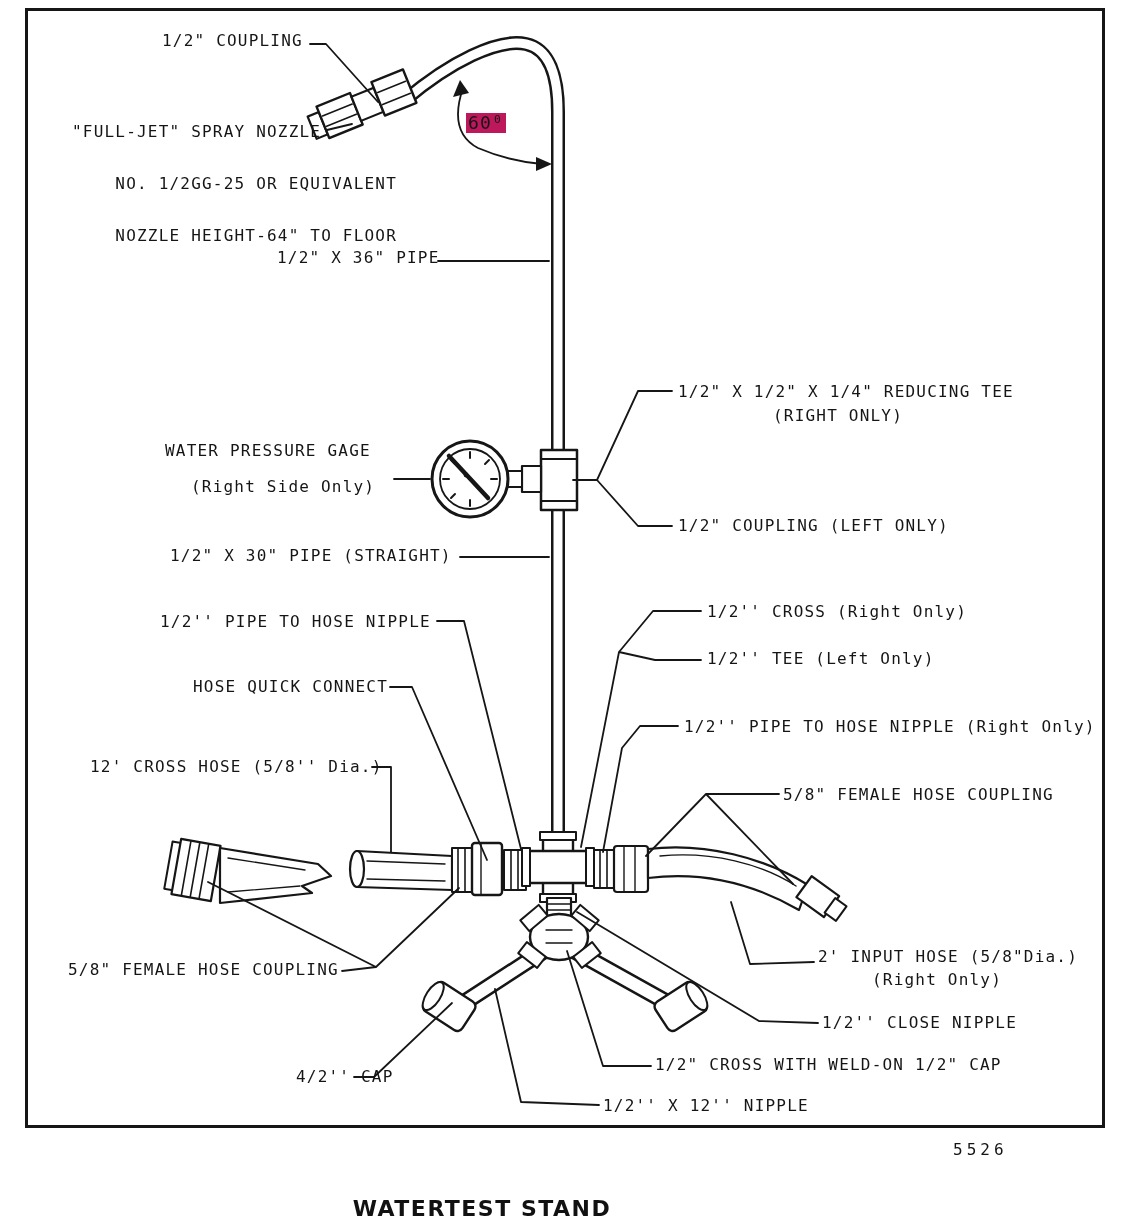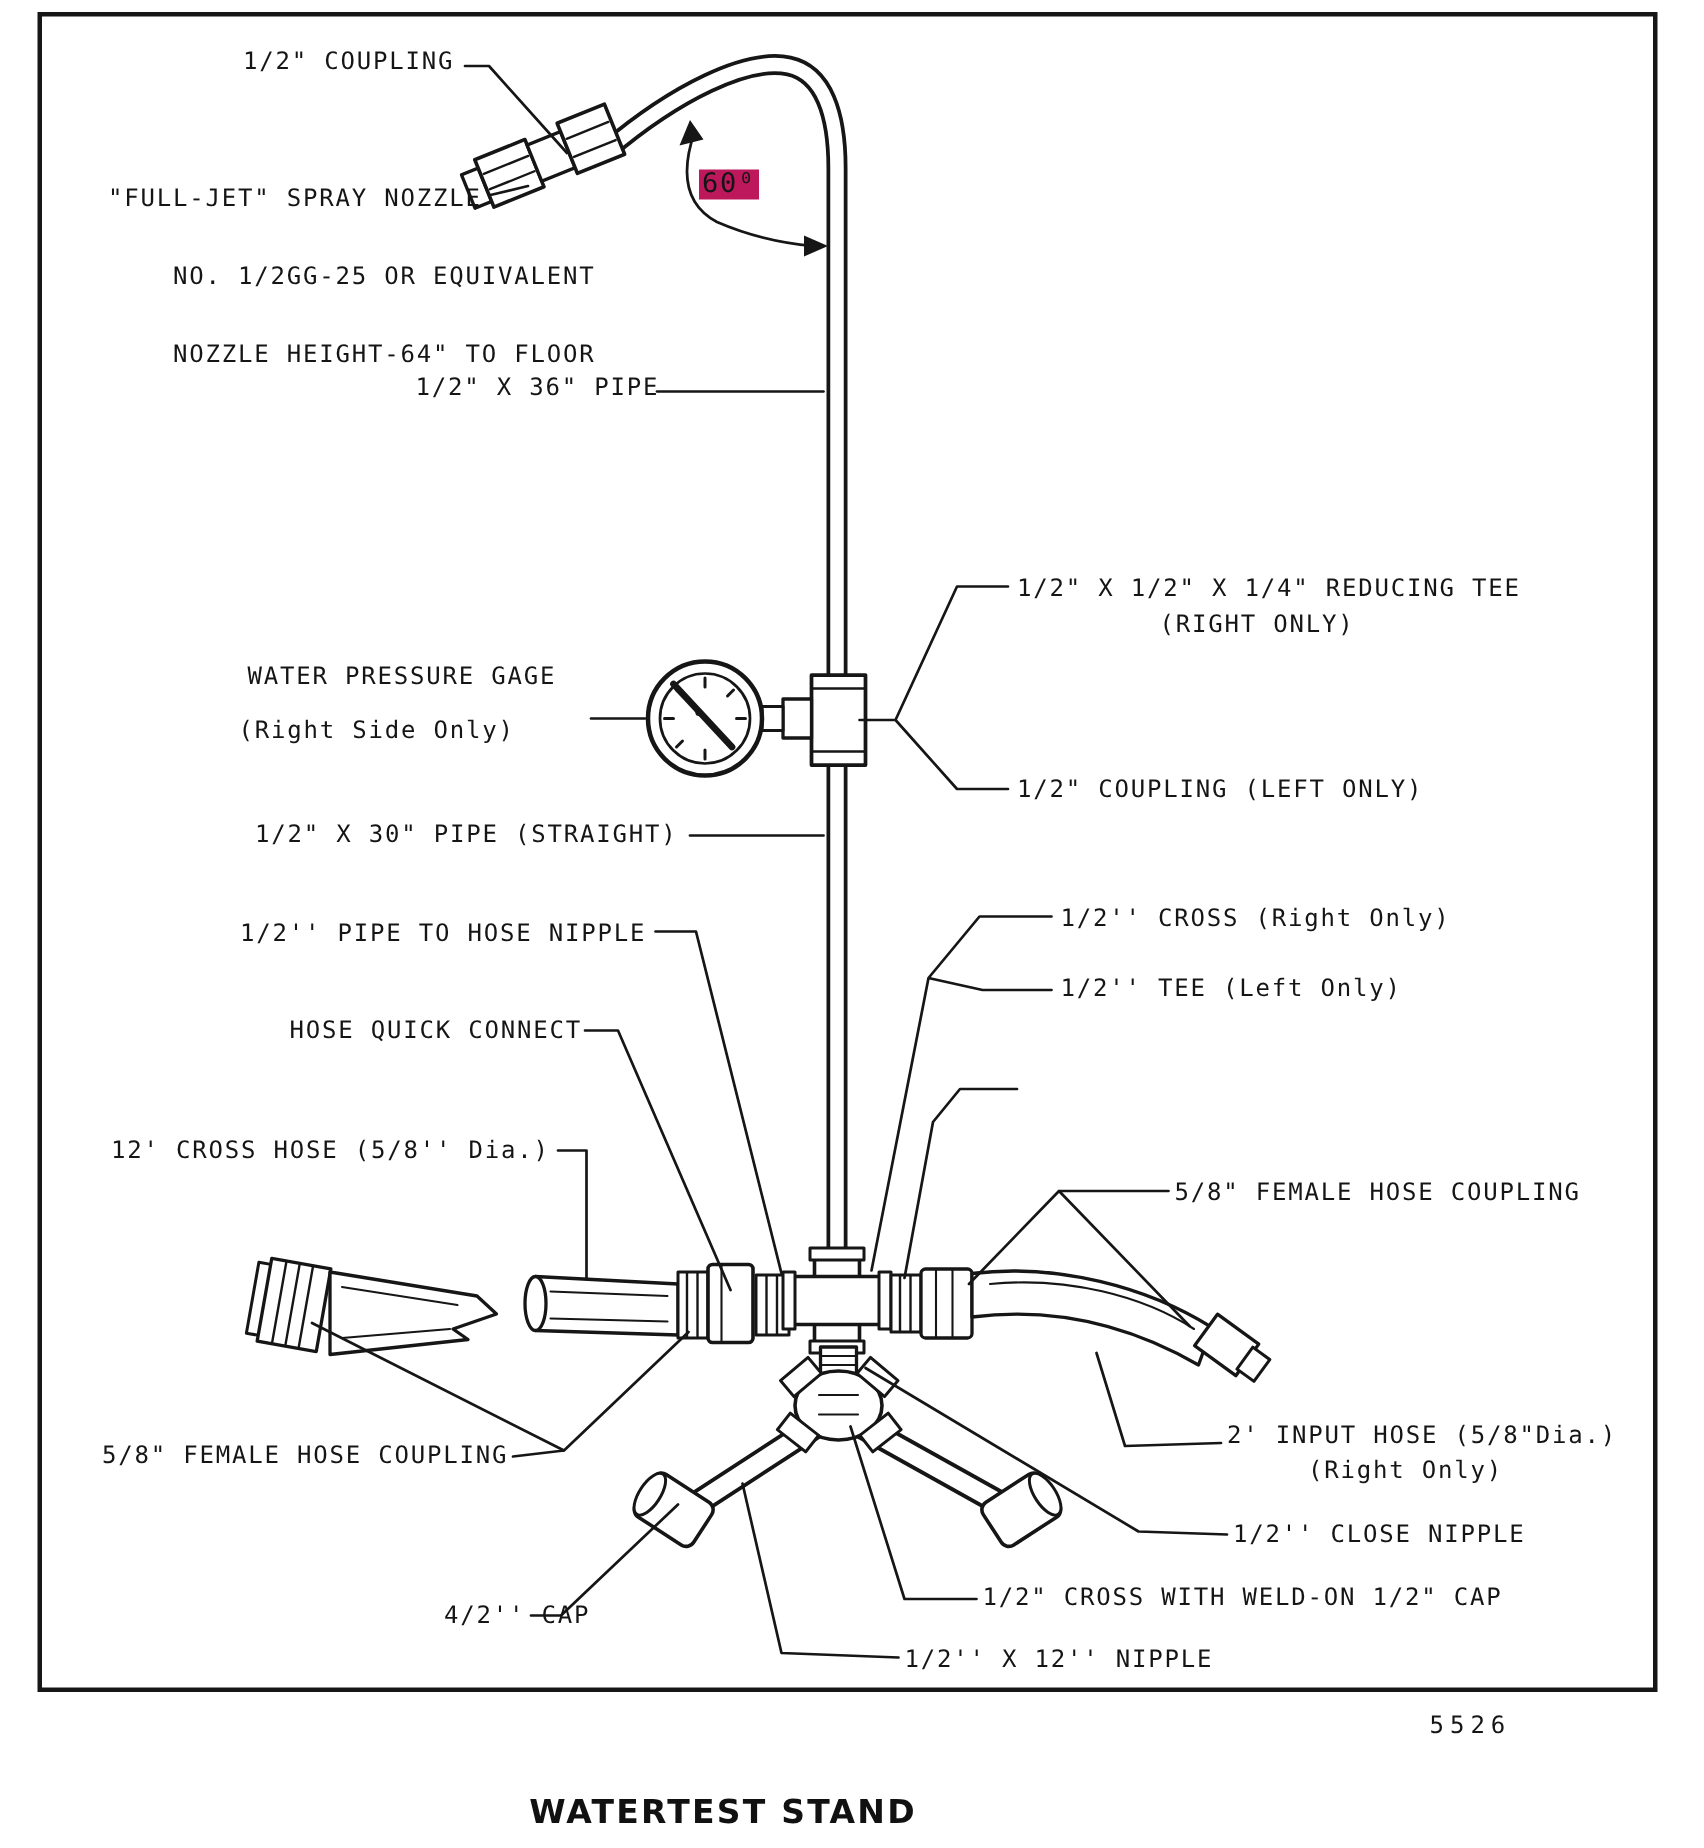--- a/index.html
+++ b/index.html
@@ -197,35 +197,36 @@
 
   <div class="label deg" style="left:466px;top:113px">60⁰</div>
 
 
   <div class="label" style="left:277px;top:248px">1/2" X 36" PIPE</div>
 
   <div class="label" style="left:678px;top:382px">1/2" X 1/2" X 1/4" REDUCING TEE</div>
   <div class="label" style="left:773px;top:406px">(RIGHT ONLY)</div>
 
   <div class="label" style="left:165px;top:441px">WATER PRESSURE GAGE</div>
-  <div class="label" style="left:159px;top:477px">(Right Side Only)</div>
+  <div class="label" style="left:191px;top:477px">(Right Side Only)</div>
 
   <div class="label" style="left:678px;top:516px">1/2" COUPLING (LEFT ONLY)</div>
 
   <div class="label" style="left:170px;top:546px">1/2" X 30" PIPE (STRAIGHT)</div>
 
   <div class="label" style="left:160px;top:612px">1/2'' PIPE TO HOSE NIPPLE</div>
 
   <div class="label" style="left:707px;top:602px">1/2'' CROSS (Right Only)</div>
   <div class="label" style="left:707px;top:649px">1/2'' TEE (Left Only)</div>
 
   <div class="label" style="left:193px;top:677px">HOSE QUICK CONNECT</div>
 
-
-  <div class="label" style="left:74px;top:757px">12' CROSS HOSE (5/8'' Dia.)</div>
+  <div class="label" style="left:684px;top:717px">1/2'' PIPE TO HOSE NIPPLE (Right Only)</div>
+
+  <div class="label" style="left:90px;top:757px">12' CROSS HOSE (5/8'' Dia.)</div>
 
   <div class="label" style="left:783px;top:785px">5/8" FEMALE HOSE COUPLING</div>
 
   <div class="label" style="left:68px;top:960px">5/8" FEMALE HOSE COUPLING</div>
 
   <div class="label" style="left:818px;top:947px">2' INPUT HOSE (5/8"Dia.)</div>
   <div class="label" style="left:872px;top:970px">(Right Only)</div>
 
   <div class="label" style="left:822px;top:1013px">1/2'' CLOSE NIPPLE</div>
 

